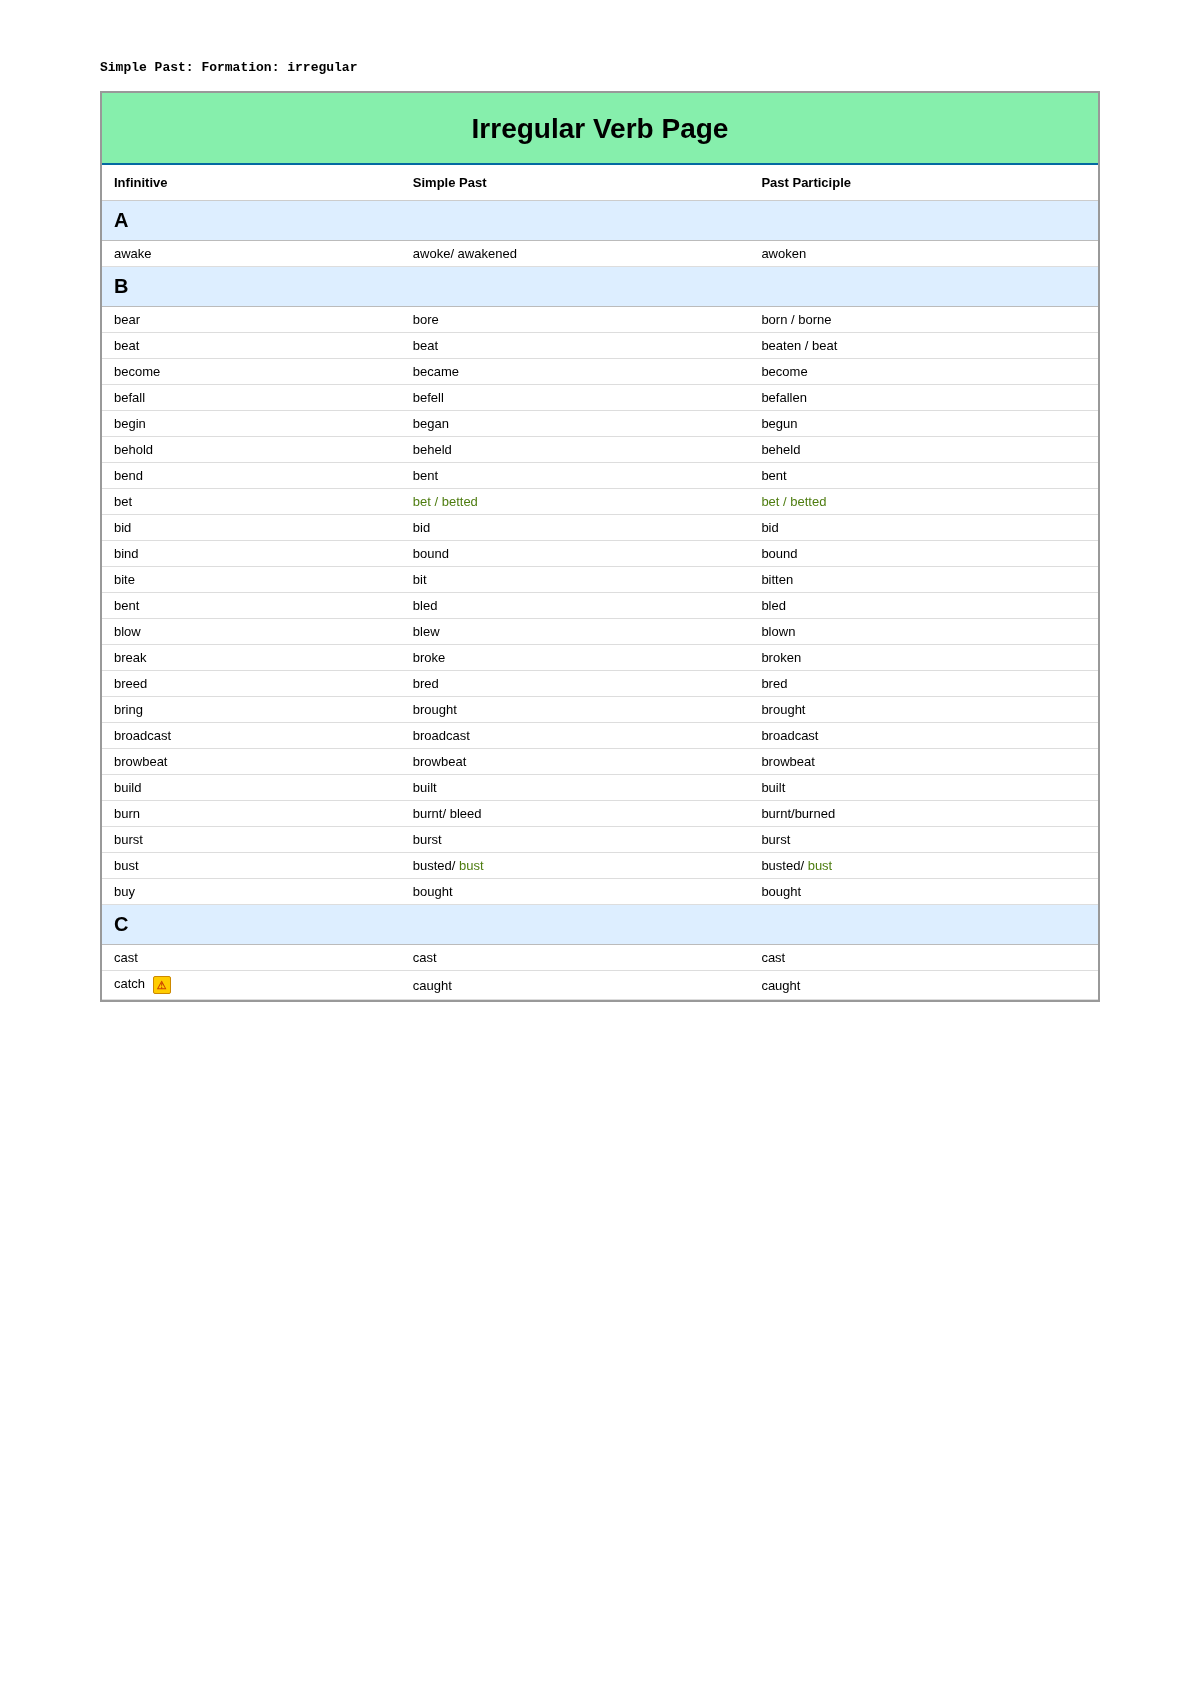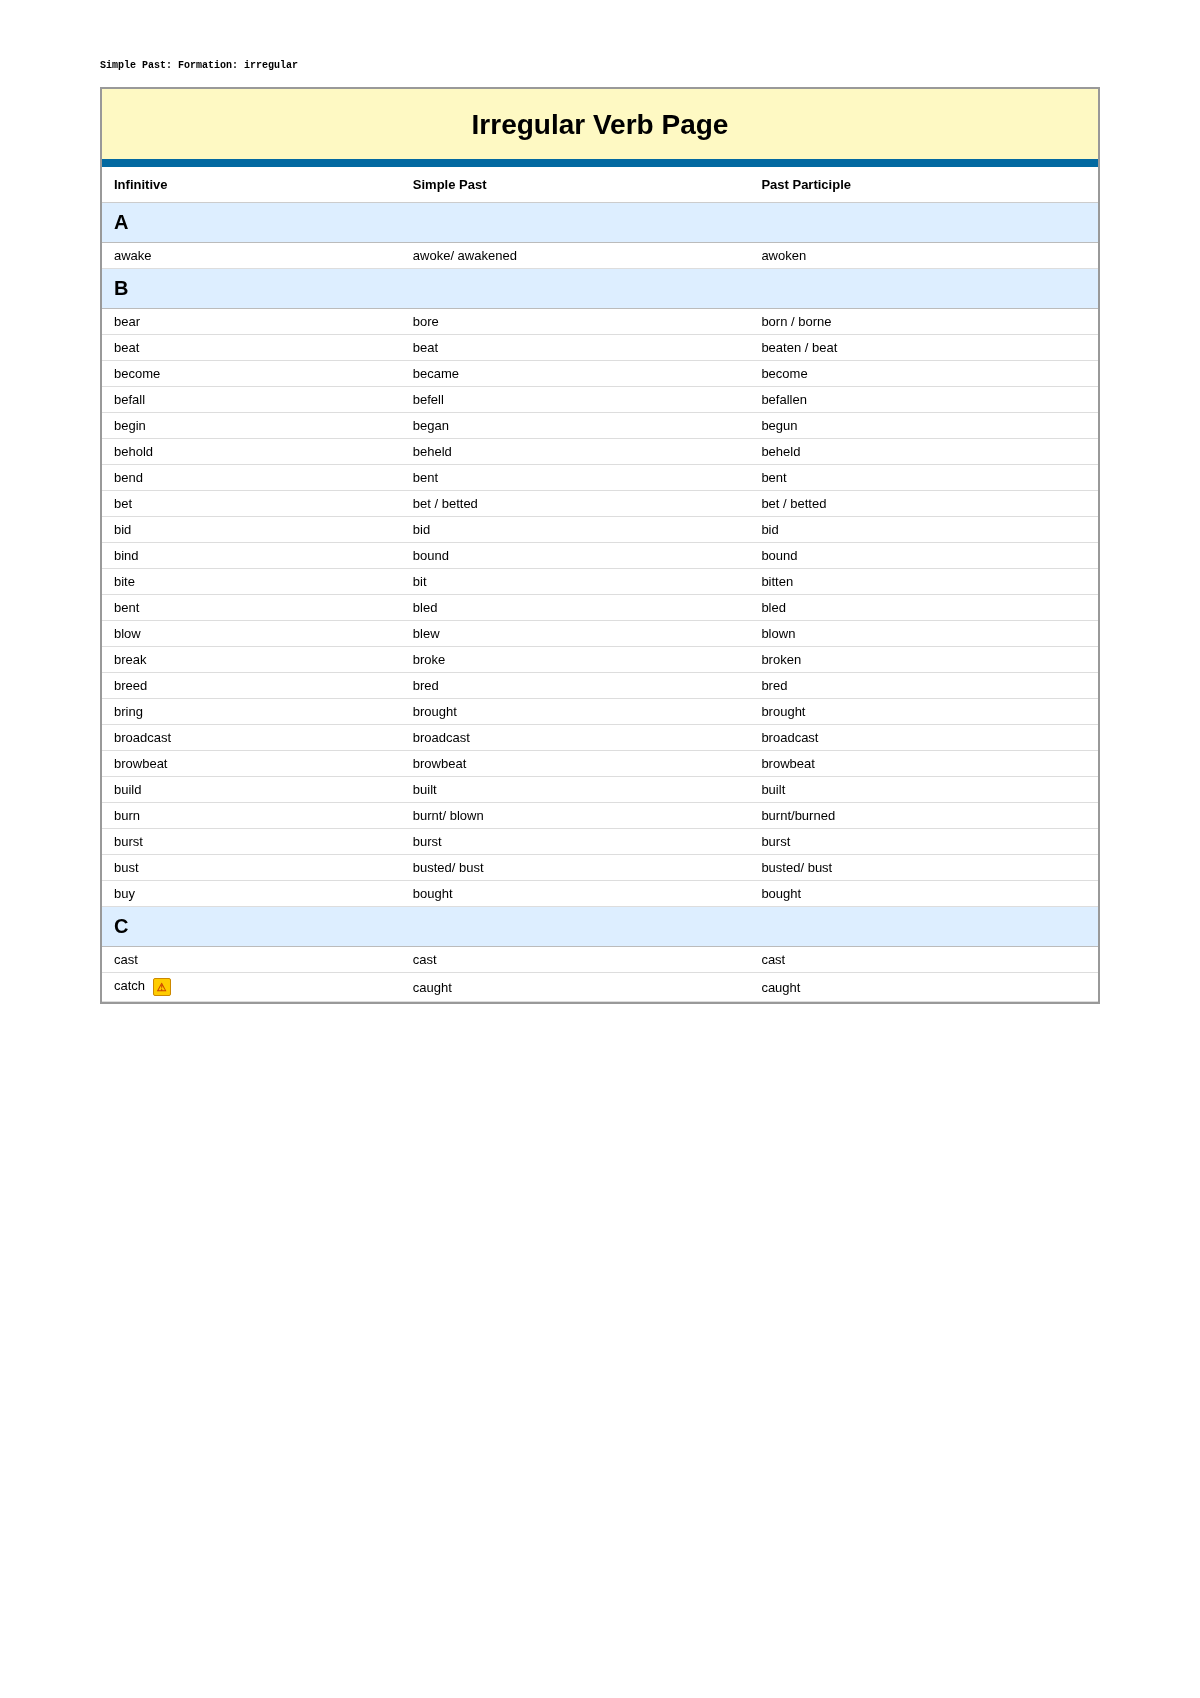--- a/index.html
+++ b/index.html
@@ -5,35 +5,35 @@
     * { box-sizing: border-box; margin: 0; padding: 0; }
     body {
       font-family: Arial, sans-serif;
       background: #ffffff;
       padding: 60px 100px;
       font-size: 14px;
       color: #000;
     }
     .page-subtitle {
       font-weight: bold;
-      font-size: 10px;
+      font-size: 13px;
       margin-bottom: 16px;
       font-family: 'Courier New', monospace;
     }
     .table-container {
       border: 2px solid #999;
       width: 100%;
     }
     .table-title {
       text-align: center;
       font-size: 28px;
       font-weight: bold;
       padding: 20px 10px 18px 10px;
-      background: #fef9c3;
-      border-bottom: 8px solid #0369a1;
+      background: #86efac;
+      border-bottom: 2px solid #0369a1;
     }
     table {
       width: 100%;
       border-collapse: collapse;
     }
     thead tr th {
       background: #fff;
       font-weight: bold;
       font-size: 13px;
       padding: 10px 10px 10px 12px;
@@ -57,21 +57,21 @@
     }
     .section-row td {
       background: #ddeeff;
       font-weight: bold;
       font-size: 20px;
       padding: 8px 10px 8px 12px;
       border-bottom: 1px solid #bbb;
       border-top: 1px solid #bbb;
     }
     .blue-text {
-      color: #000000;
+      color: #4d7c0f;
       text-align: center;
     }
     .warning-icon {
       display: inline-block;
       width: 18px;
       height: 18px;
       background: #ffcc00;
       border: 1px solid #cc8800;
       border-radius: 2px;
       text-align: center;
@@ -204,21 +204,21 @@
         <td><span>browbeat</span></td>
         <td><span>browbeat</span></td>
       </tr>
         <tr>
         <td>build</td>
         <td><span>built</span></td>
         <td><span>built</span></td>
       </tr>
         <tr>
         <td>burn</td>
-        <td><span>burnt/ blown</span></td>
+        <td><span>burnt/ bleed</span></td>
         <td><span>burnt/burned</span></td>
       </tr>
         <tr>
         <td>burst</td>
         <td><span>burst</span></td>
         <td><span>burst</span></td>
       </tr>
         <tr>
         <td>bust</td>
         <td><span>busted/ </span><span class="blue-text">bust</span></td>

